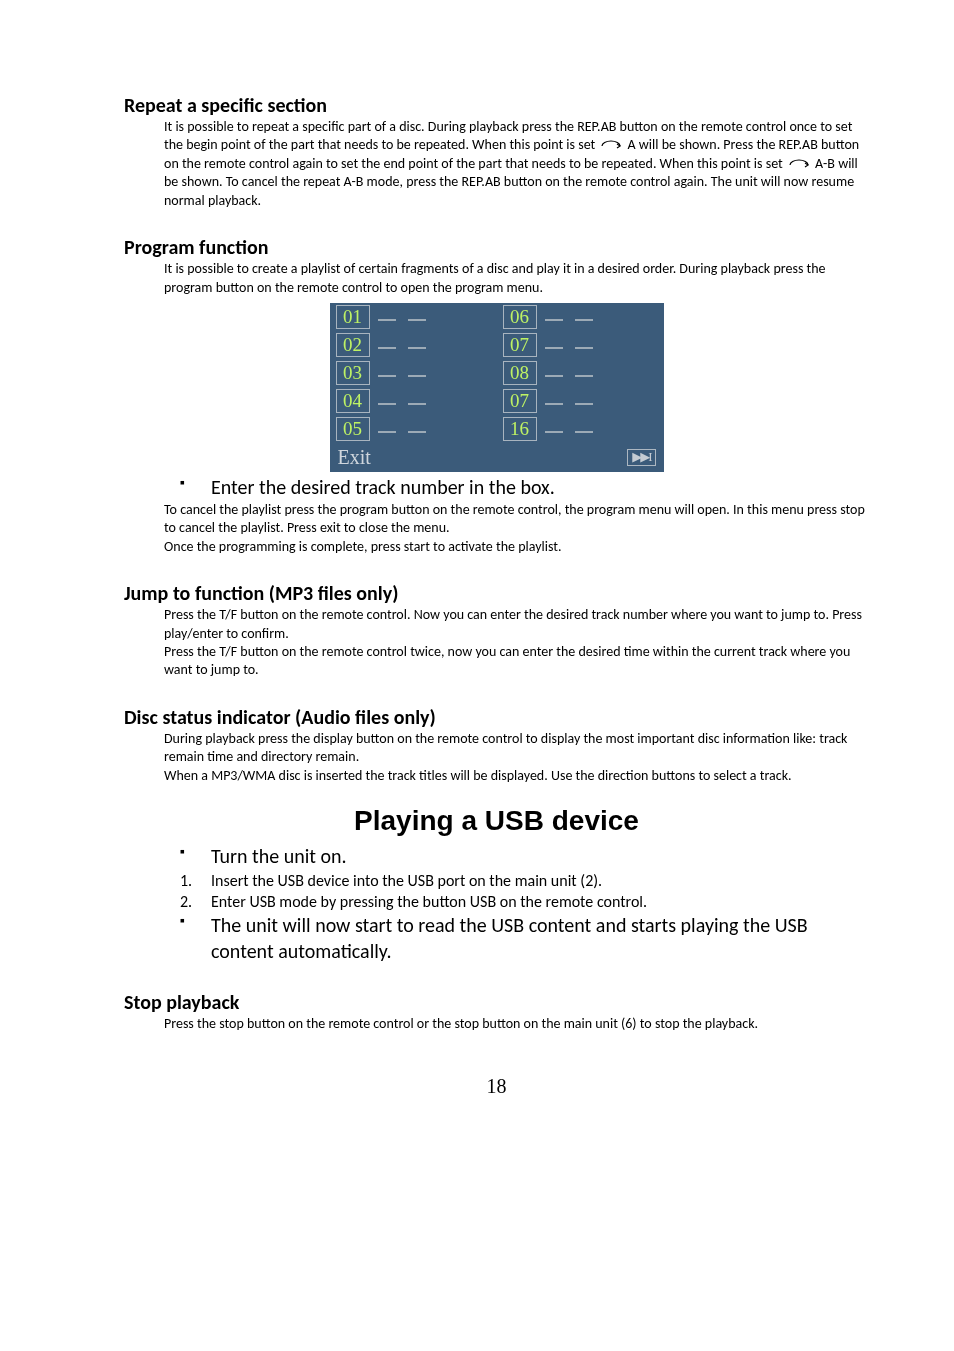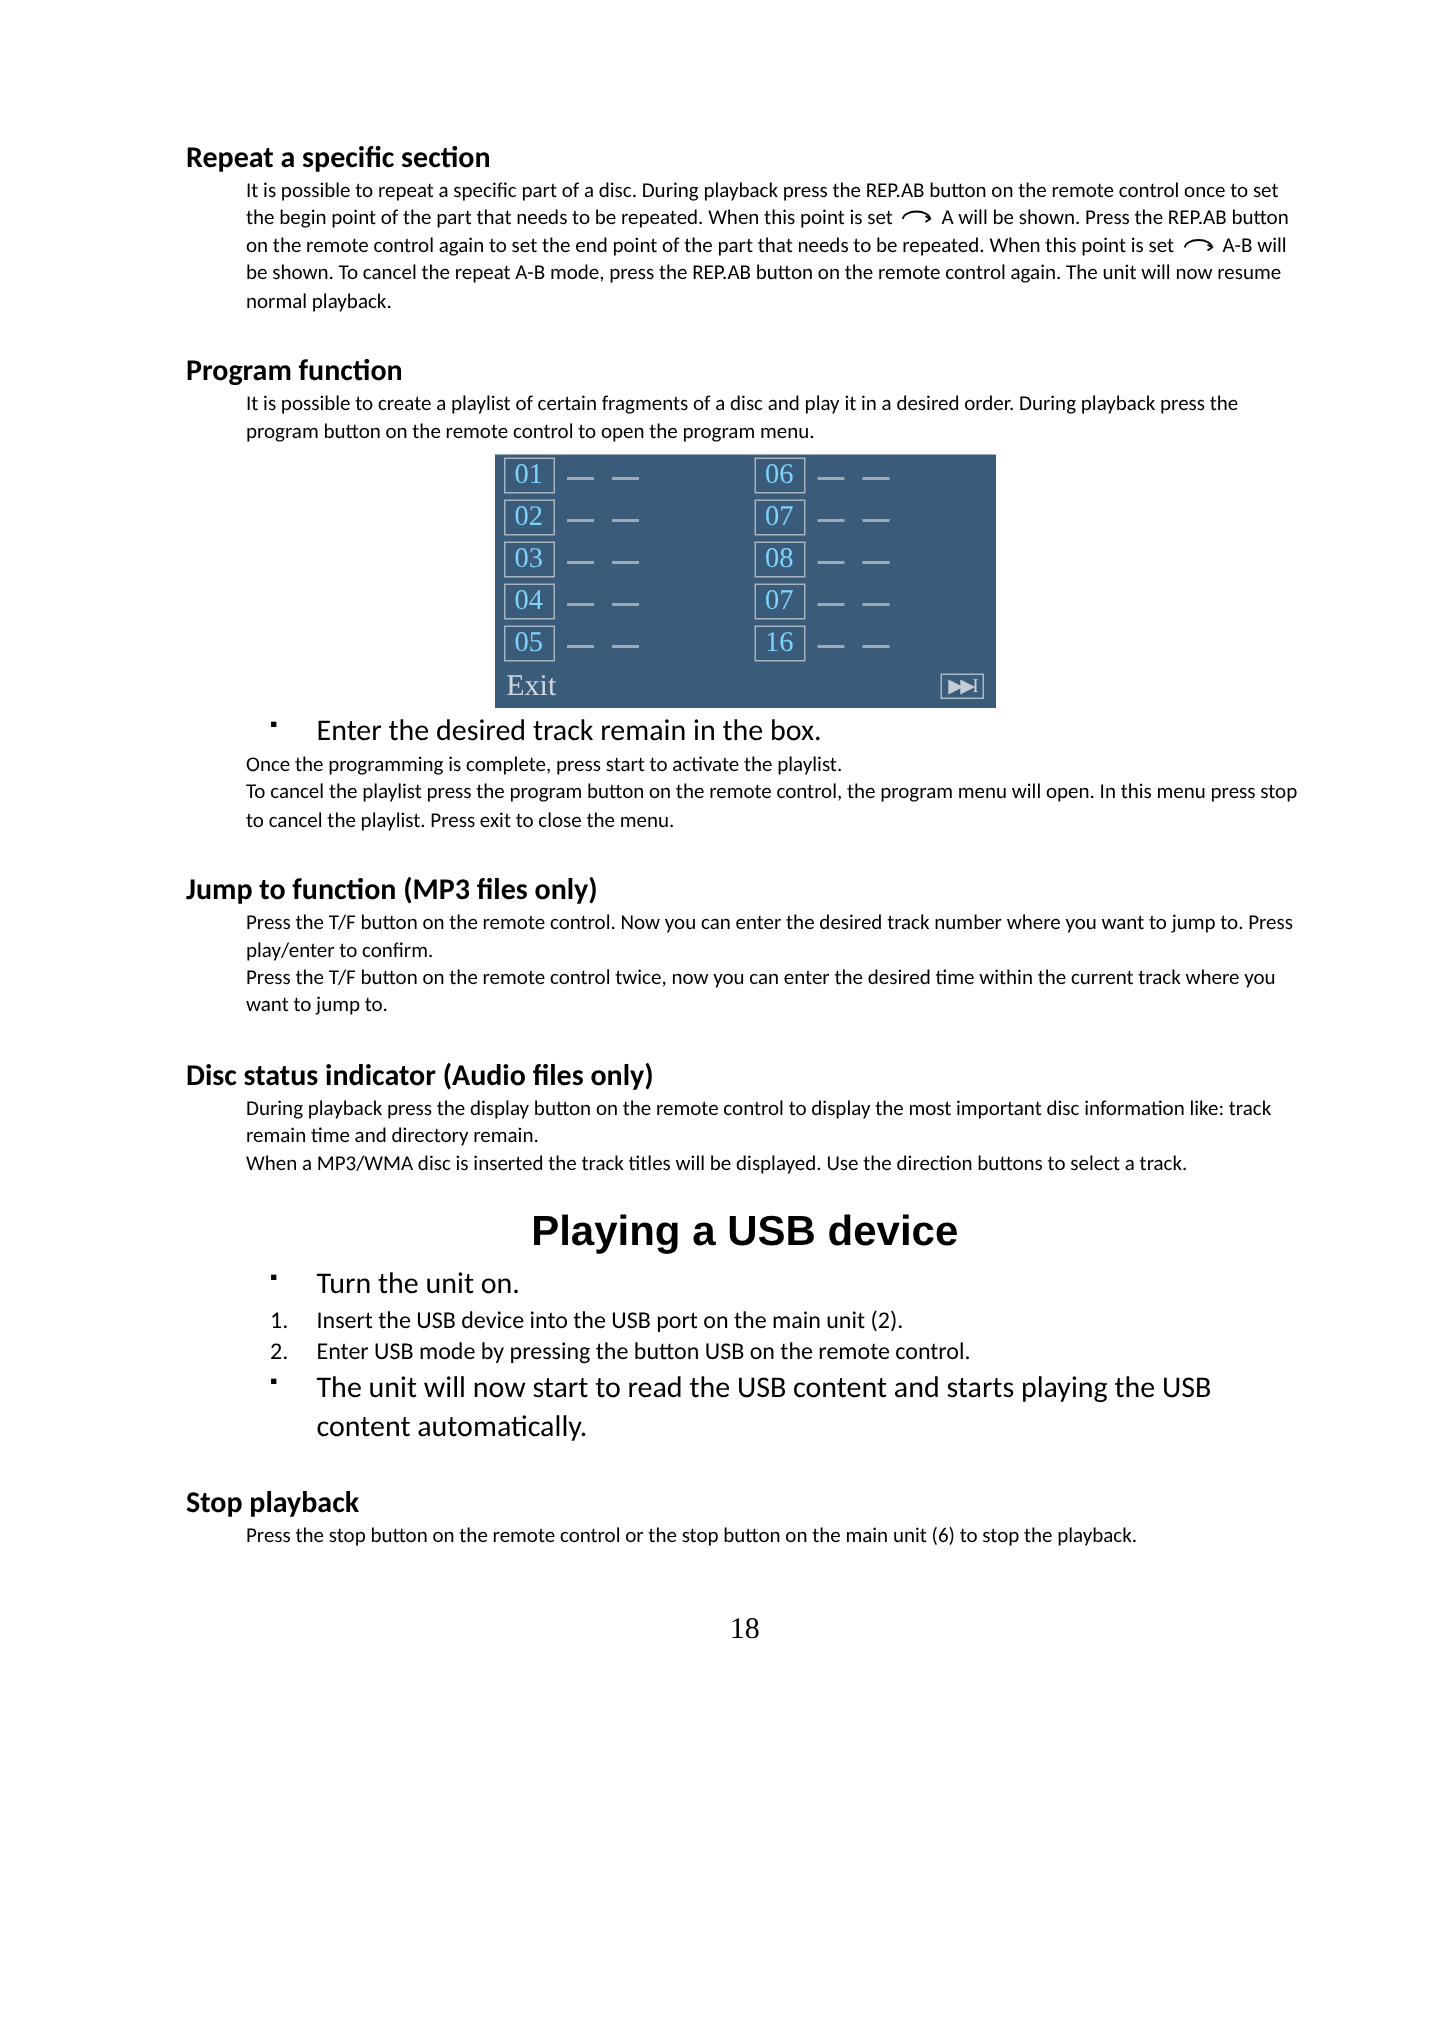--- a/index.html
+++ b/index.html
@@ -51,21 +51,21 @@
       color: #d0d6db;
       font-family: Georgia, 'Times New Roman', serif;
     }
     .program-table td {
       padding: 2px 6px;
       vertical-align: middle;
     }
     .slot-num {
       display: inline-block;
       border: 1px solid #a8b4bf;
-      color: #7dd3fc;
+      color: #bef264;
       font-size: 19px;
       padding: 0 4px;
       min-width: 24px;
       text-align: center;
       line-height: 22px;
     }
     .dash {
       display: inline-block;
       width: 18px;
       height: 2px;
@@ -185,24 +185,24 @@
     <tr class="footer-row">
       <td style=""><span>Exit</span></td>
       <td>
             <span class="next-btn">▶▶I</span>
           </td>
     </tr>
   </tbody>
     </table>
 
   <ul class="bullet">
-    <li>Enter the desired track remain in the box.</li>
+    <li>Enter the desired track number in the box.</li>
   </ul>
+  <div class="body-text">To cancel the playlist press the program button on the remote control, the program menu will open. In this menu press stop to cancel the playlist. Press exit to close the menu.</div>
   <div class="body-text">Once the programming is complete, press start to activate the playlist.</div>
-  <div class="body-text">To cancel the playlist press the program button on the remote control, the program menu will open. In this menu press stop to cancel the playlist. Press exit to close the menu.</div>
 
   <div class="section-gap"></div>
 
   <div class="bold-heading">Jump to function (MP3 files only)</div>
   <div class="body-text">Press the T/F button on the remote control. Now you can enter the desired track number where you want to jump to. Press play/enter to confirm.</div>
   <div class="body-text">Press the T/F button on the remote control twice, now you can enter the desired time within the current track where you want to jump to.</div>
 
   <div class="section-gap"></div>
 
   <div class="bold-heading">Disc status indicator (Audio files only)</div>

